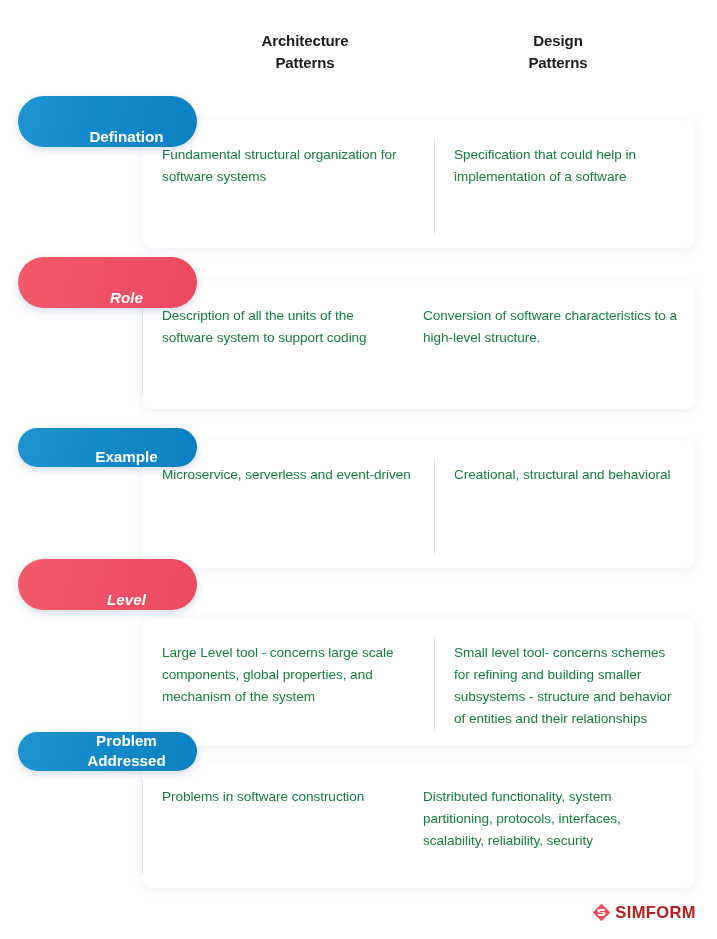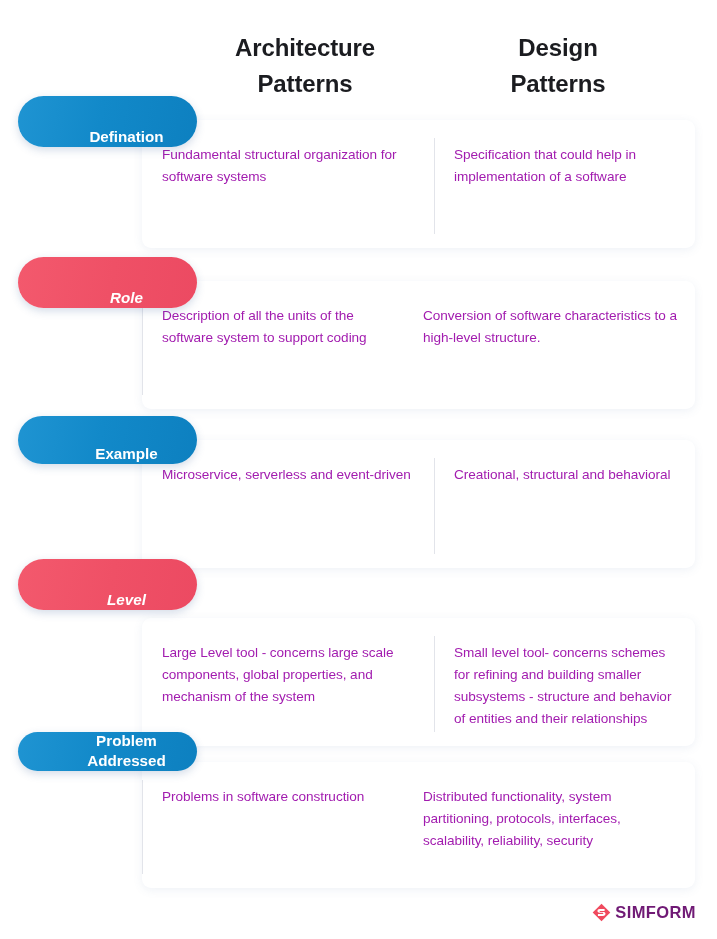--- a/index.html
+++ b/index.html
@@ -30,21 +30,21 @@
     position: absolute;
     top: 30px;
     left: 0;
     width: 717px;
     height: 62px;
   }
   .col-header {
     position: absolute;
     top: 0;
     text-align: center;
-    font-size: 24px;
+    font-size: 15px;
     font-weight: bold;
     color: #1b1c20;
     line-height: 1.48;
     letter-spacing: -0.1px;
   }
   #col-header-architecture { left: 205px; width: 200px; }
   #col-header-design       { left: 458px; width: 200px; }
 
   
   #rows { position: absolute; top: 0; left: 0; width: 717px; height: 939px; }
@@ -65,21 +65,21 @@
     position: absolute;
     left: 0; top: 0;
     width: 100%; height: 100%;
     display: flex;
   }
   .card-cell {
     position: relative;
     padding: 24px 18px 16px 20px;
     font-size: 13.6px;
     line-height: 1.62;
-    color: #a21caf;
+    color: #15803d;
     letter-spacing: -0.05px;
   }
   .card-cell.left  { width: 292px; }
   .card-cell.right { width: 261px; }
   .card-cell.right::before {
     content: "";
     position: absolute;
     left: 0;
     top: 18px;
     bottom: 14px;
@@ -119,21 +119,21 @@
     right: 21px;
     bottom: 17px;
     display: flex;
     align-items: center;
     gap: 4px;
   }
   #brand-logo-mark { display: block; width: 19px; height: 19px; }
   #brand-logo-text {
     font-size: 16.5px;
     font-weight: bold;
-    color: #701a75;
+    color: #b91c1c;
     letter-spacing: 0.4px;
   }
 </style>
 </head>
 <body>
 
 <div id="column-headers">
   <div class="col-header" id="col-header-architecture">
     <div>Architecture</div>
     <div>Patterns</div>
@@ -171,21 +171,21 @@
         </div>
       </div>
     </div>
     <div class="row" style="top: 0px;">
       <div class="row-card" style="top: 440px; height: 128px;">
         <div class="card-cols">
           <div class="card-cell left">Microservice, serverless and event-driven</div>
           <div class="card-cell right">Creational, structural and behavioral</div>
         </div>
       </div>
-      <div class="row-pill blue" style="top: 416px; height: 48px;">
+      <div class="row-pill blue" style="top: 428px; height: 39px;">
         <div>
           <div>Example</div>
         </div>
       </div>
     </div>
     <div class="row" style="top: 0px;">
       <div class="row-card" style="top: 618px; height: 128px;">
         <div class="card-cols">
           <div class="card-cell left">Large Level tool - concerns large scale components, global properties, and mechanism of the system</div>
           <div class="card-cell right">Small level tool- concerns schemes for refining and building smaller subsystems - structure and behavior of entities and their relationships</div>

